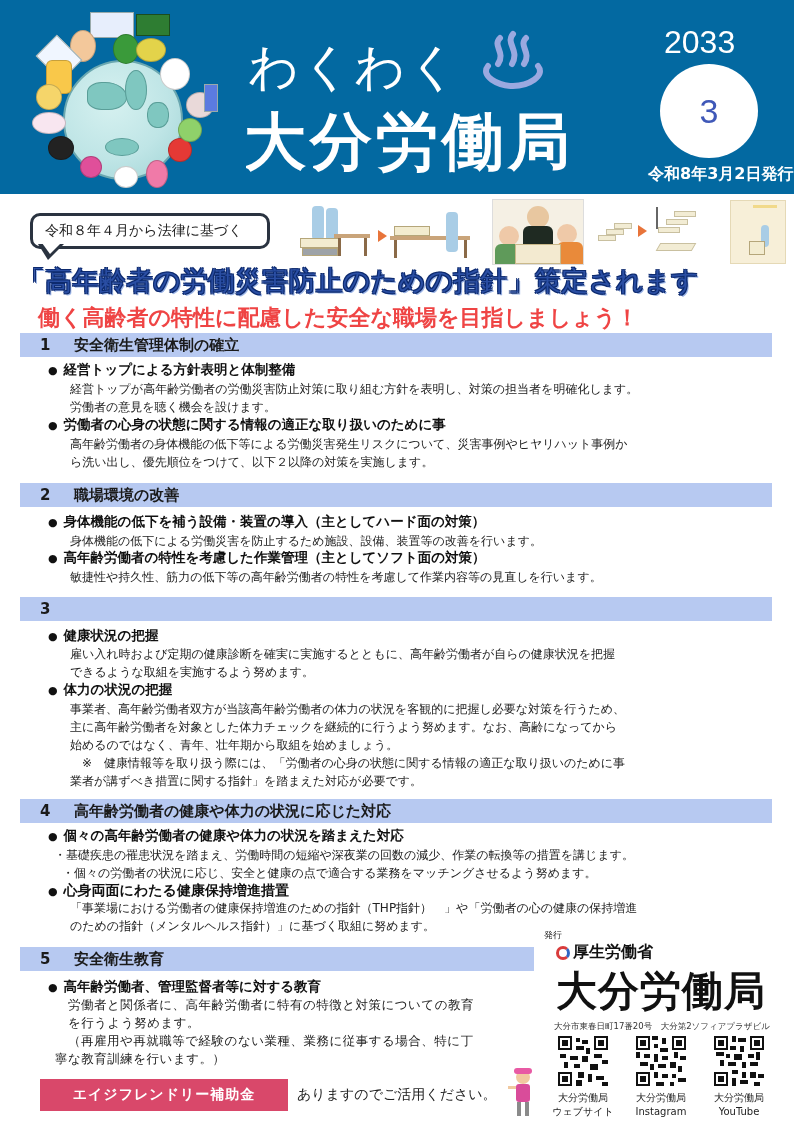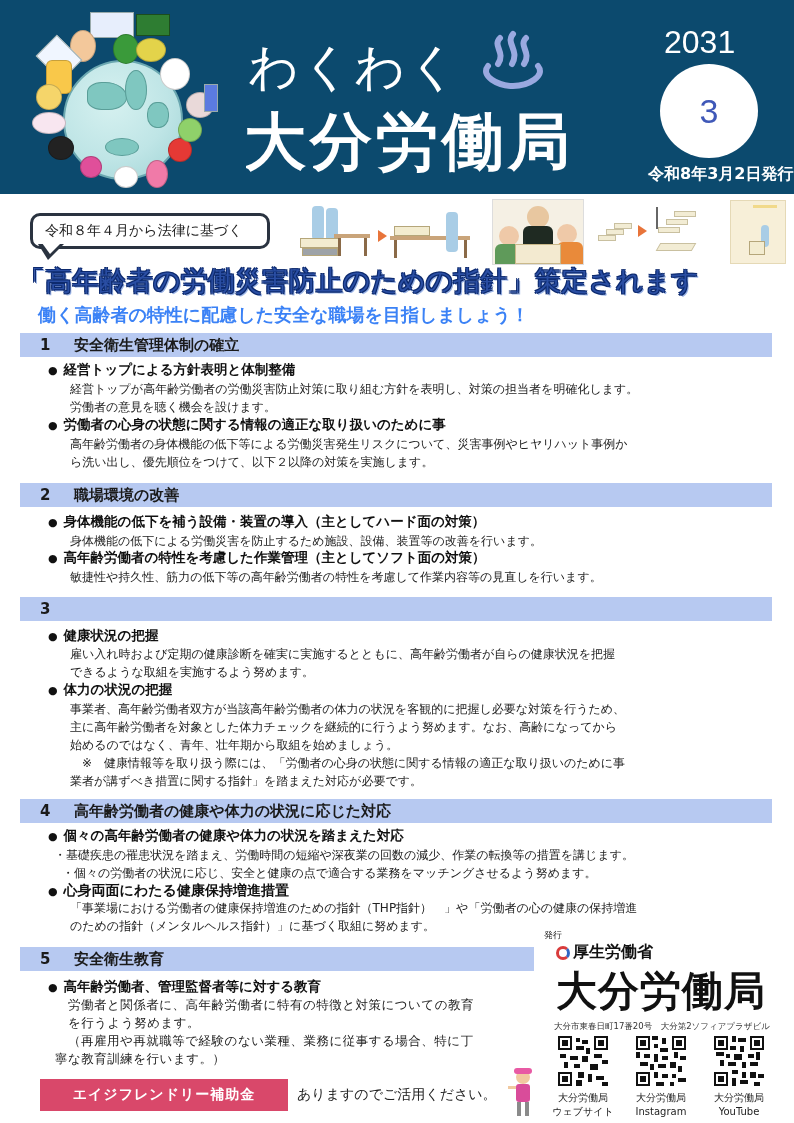--- a/index.html
+++ b/index.html
@@ -1,20 +1,20 @@
 <!DOCTYPE html>
 <html><head>
 <meta charset="utf-8">
 <style>
   * { box-sizing: border-box; margin: 0; padding: 0; }
   html, body { width: 794px; height: 1123px; background: #ffffff; overflow: hidden; }
   body { font-family: "DejaVu Sans", "Liberation Sans", sans-serif; color: #1a1a1a; position: relative; }
 
   
-  .header { position: absolute; left: 0; top: 0; width: 794px; height: 194px; background: #0c4a6e; }
+  .header { position: absolute; left: 0; top: 0; width: 794px; height: 194px; background: #0369a1; }
   .globe-wrap { position: absolute; left: 18px; top: 8px; width: 205px; height: 185px; }
   .globe { position: absolute; left: 45px; top: 52px; width: 120px; height: 120px; border-radius: 50%;
            background: radial-gradient(circle at 40% 35%, #d6f1f0 0%, #bfe5e6 55%, #9fd3d5 100%); border: 2px solid #6aa7b0; }
   .land { position: absolute; background: #7fc7c0; border: 1px solid #5a9e98; }
   .mascot { position: absolute; border-radius: 50%; border: 1px solid rgba(0,0,0,0.2); }
   .flag { position: absolute; background: #2e7d32; border: 1px solid #1b4d1e; }
   .sign { position: absolute; background: #ffffff; border: 1px solid #9aa; }
 
   .title-line1 { position: absolute; left: 248px; top: 34px; font-size: 50px; color: #ffffff; letter-spacing: 2px; font-weight: normal; }
   .title-line2 { position: absolute; left: 244px; top: 100px; font-size: 62px; color: #ffffff; letter-spacing: 4px; font-weight: bold; }
@@ -41,21 +41,21 @@
   .leg { position: absolute; background: #8a6a48; width: 3px; }
   .arrow { position: absolute; width: 0; height: 0; border-top: 6px solid transparent; border-bottom: 6px solid transparent; border-left: 9px solid #e8743a; }
   .meeting { position: absolute; left: 492px; top: 199px; width: 92px; height: 66px; background: #f5f0e4; border: 1px solid #ddd; }
   .person { position: absolute; border-radius: 50%; }
   .step { position: absolute; background: #f2ecd4; border: 1px solid #c9c0a0; }
   .corridor { position: absolute; left: 730px; top: 200px; width: 56px; height: 64px; background: #f7efd8; border: 1px solid #e5d9b6; }
 
   .main-headline { position: absolute; left: 18px; top: 263px; font-size: 27px; font-weight: normal; color: #2a4ea3;
                    letter-spacing: 0px; white-space: nowrap;
                    text-shadow: 1px 1px 0 #0d2a6e, -1px 1px 0 #0d2a6e, 1px -1px 0 #0d2a6e, -1px -1px 0 #0d2a6e, 2px 2px 0 #9bb4e6; }
-  .subheadline { position: absolute; left: 38px; top: 303px; font-size: 18px; color: #3b82f6; font-weight: bold; }
+  .subheadline { position: absolute; left: 38px; top: 303px; font-size: 22px; color: #ef4444; font-weight: bold; }
 
   
   .section-header { position: absolute; left: 20px; width: 752px; height: 24px; background: #b7c9f1;
                     display: flex; align-items: center; padding-left: 20px; font-size: 15px; font-weight: bold; color: #1a1a1a; }
   .section-header .num { width: 34px; }
   .bullet { position: absolute; left: 48px; font-size: 13.5px; font-weight: bold; color: #111; white-space: nowrap; }
   .bullet::before { content: "●"; margin-right: 6px; font-size: 11px; }
   .body-text { position: absolute; left: 70px; font-size: 12px; line-height: 18px; color: #222; white-space: nowrap; }
 
   
@@ -108,21 +108,21 @@
   <svg class="onsen" viewBox="0 0 70 60">
     <g fill="none" stroke="#9aa9e0" stroke-width="6" stroke-linecap="round">
       <path d="M22 8 C14 16, 28 22, 20 34"></path>
       <path d="M35 4 C27 13, 42 20, 34 34"></path>
       <path d="M48 8 C40 16, 54 22, 46 34"></path>
       <path d="M10 36 C2 46, 20 56, 35 56 C50 56, 68 46, 60 36"></path>
     </g>
   </svg>
   <div class="title-line2">大分労働局</div>
 
-  <div class="year">2031</div>
+  <div class="year">2033</div>
   <div class="issue-circle">
     <span class="issue-number">3</span>
   </div>
   <div class="issue-date">令和8年3月2日発行</div>
 </div>
 
 <div class="bubble">
   <span>令和８年４月から法律に基づく</span>
 </div>
 <div class="bubble-tail"></div>

